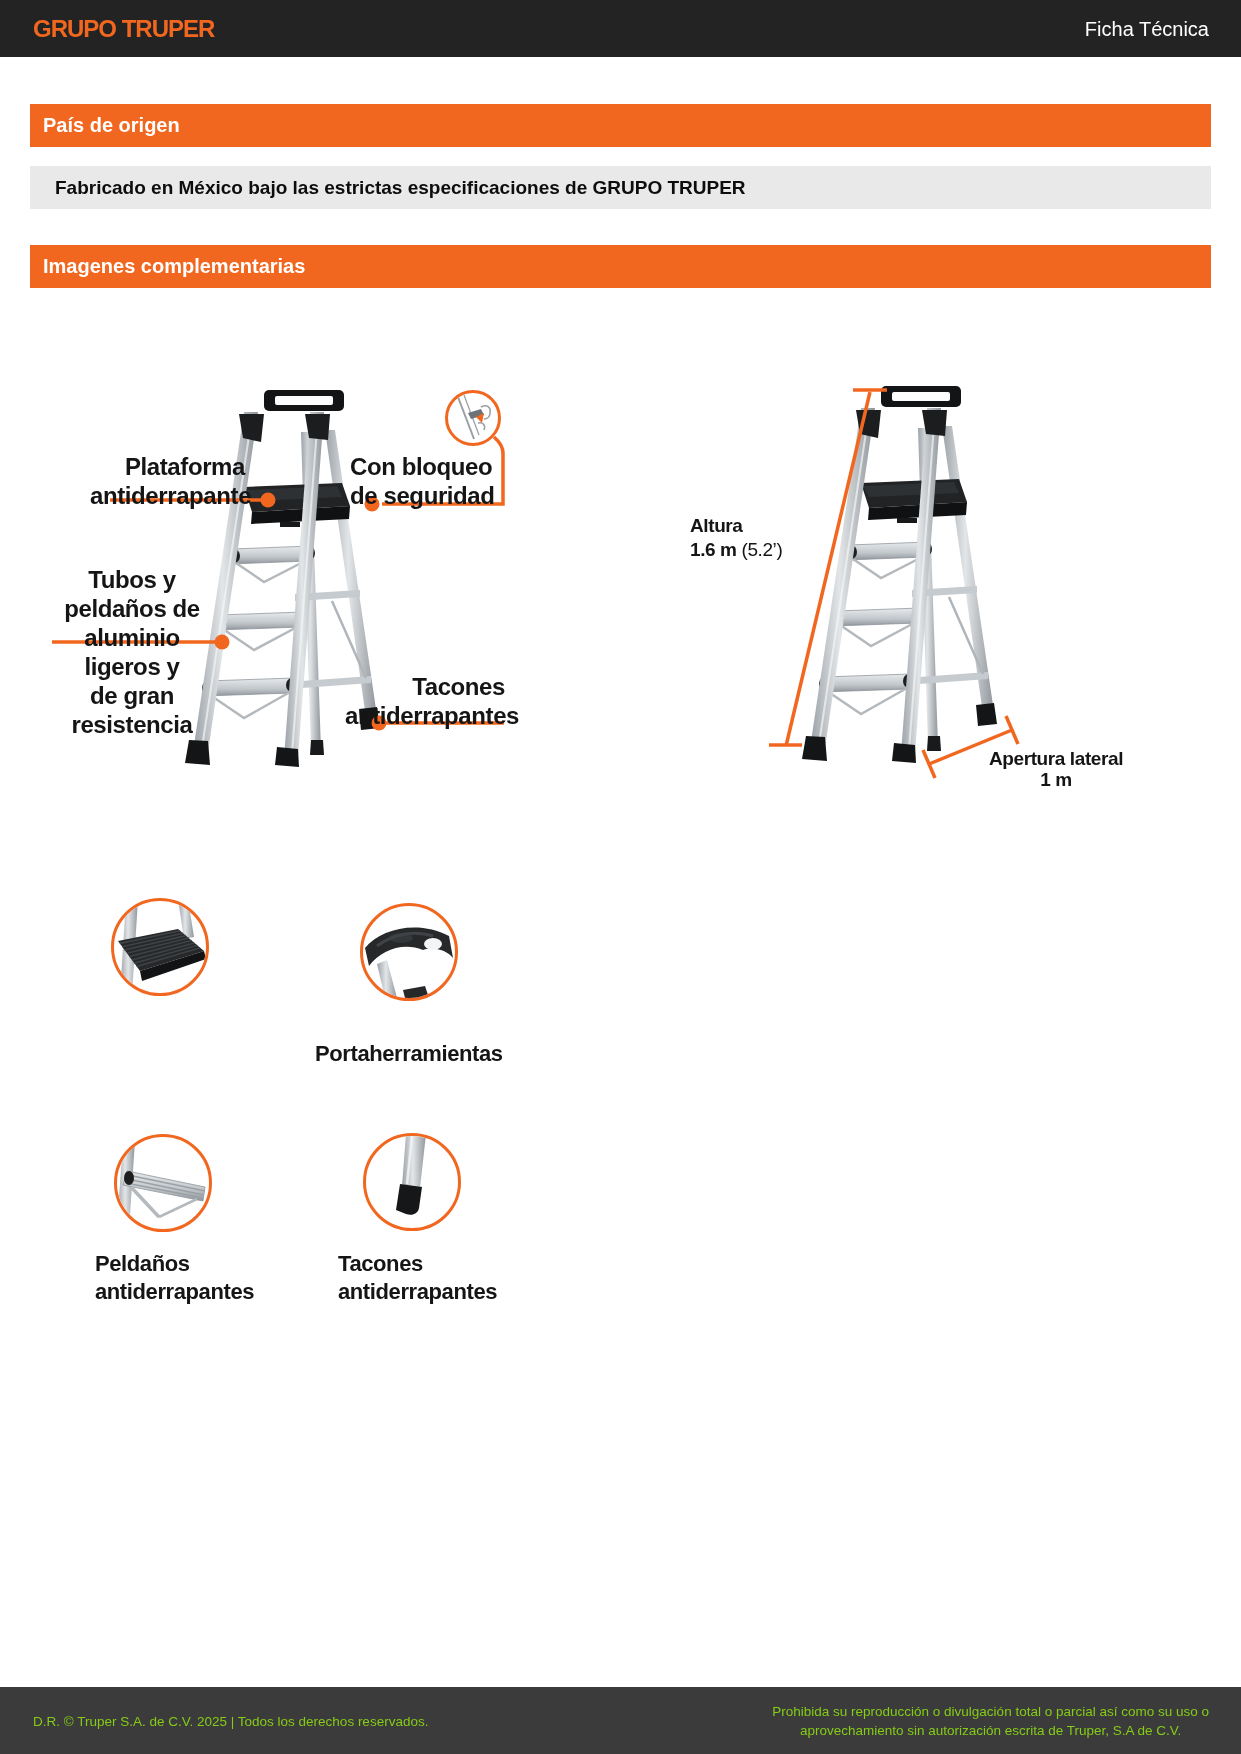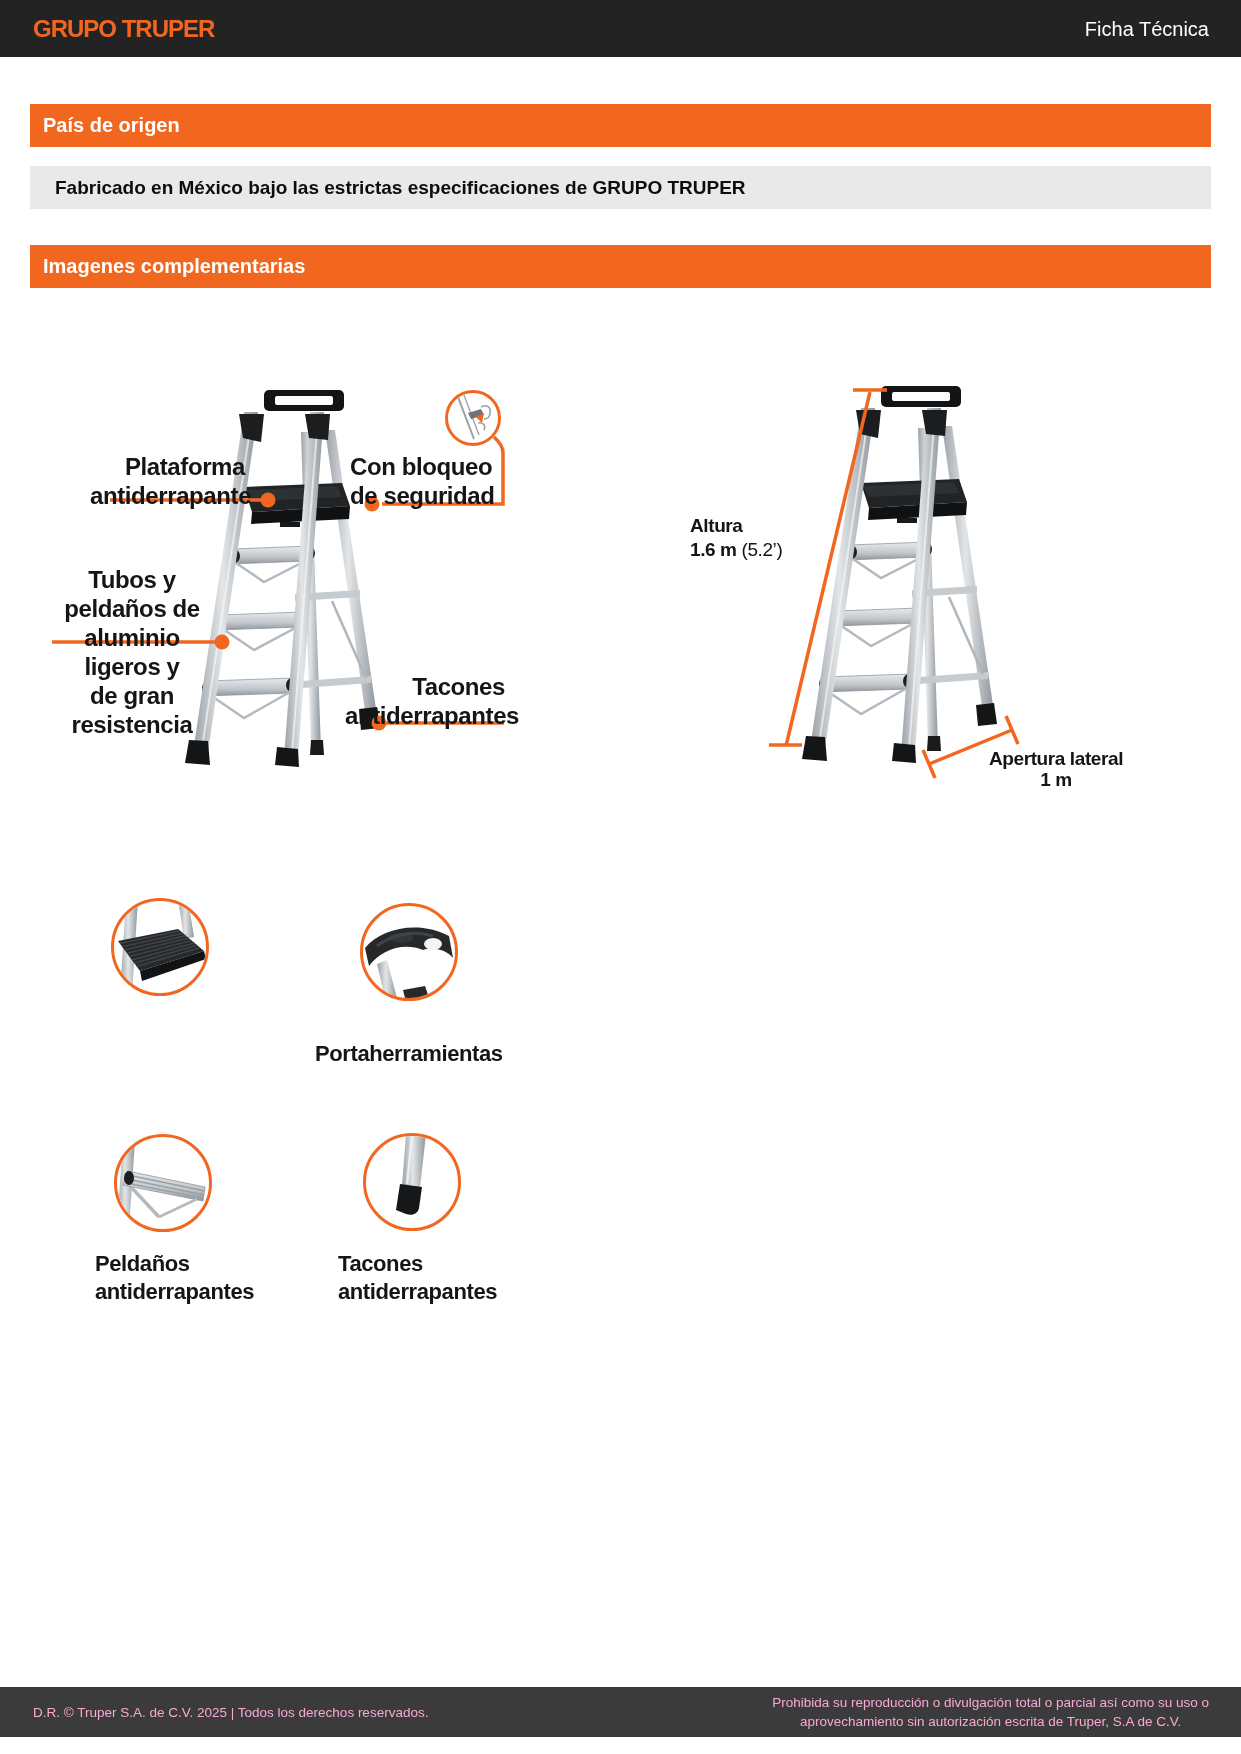--- a/index.html
+++ b/index.html
@@ -50,22 +50,22 @@
   #dc2{left:360px;top:903px;}
   #dc3{left:114px;top:1134px;}
   #dc4{left:363px;top:1133px;}
   .detail-label{position:absolute;font-weight:bold;font-size:22px;line-height:28px;color:var(--text-dark);
          white-space:pre-line;letter-spacing:-0.4px;}
   #dl1{left:93px;top:1008px;}
   #dl2{left:315px;top:1008px;margin-top:32px;}
   #dl3{left:95px;top:1250px;}
   #dl4{left:338px;top:1250px;}
   
-  .footer{position:absolute;left:0;top:1687px;width:100%;height:50px;background:var(--footer-bg);
-         color:#f9a8d4;font-size:13.5px;}
+  .footer{position:absolute;left:0;top:1687px;width:100%;height:67px;background:var(--footer-bg);
+         color:#84cc16;font-size:13.5px;}
   .footer-left{position:absolute;left:33px;top:50%;transform:translateY(-50%);}
   .footer-right{position:absolute;right:32px;top:50%;transform:translateY(-50%);
          text-align:center;white-space:pre-line;line-height:19px;}
   .defs-svg{position:absolute;width:0;height:0;}
 </style>
 </head>
 <body>
 
 <div class="page">
 

